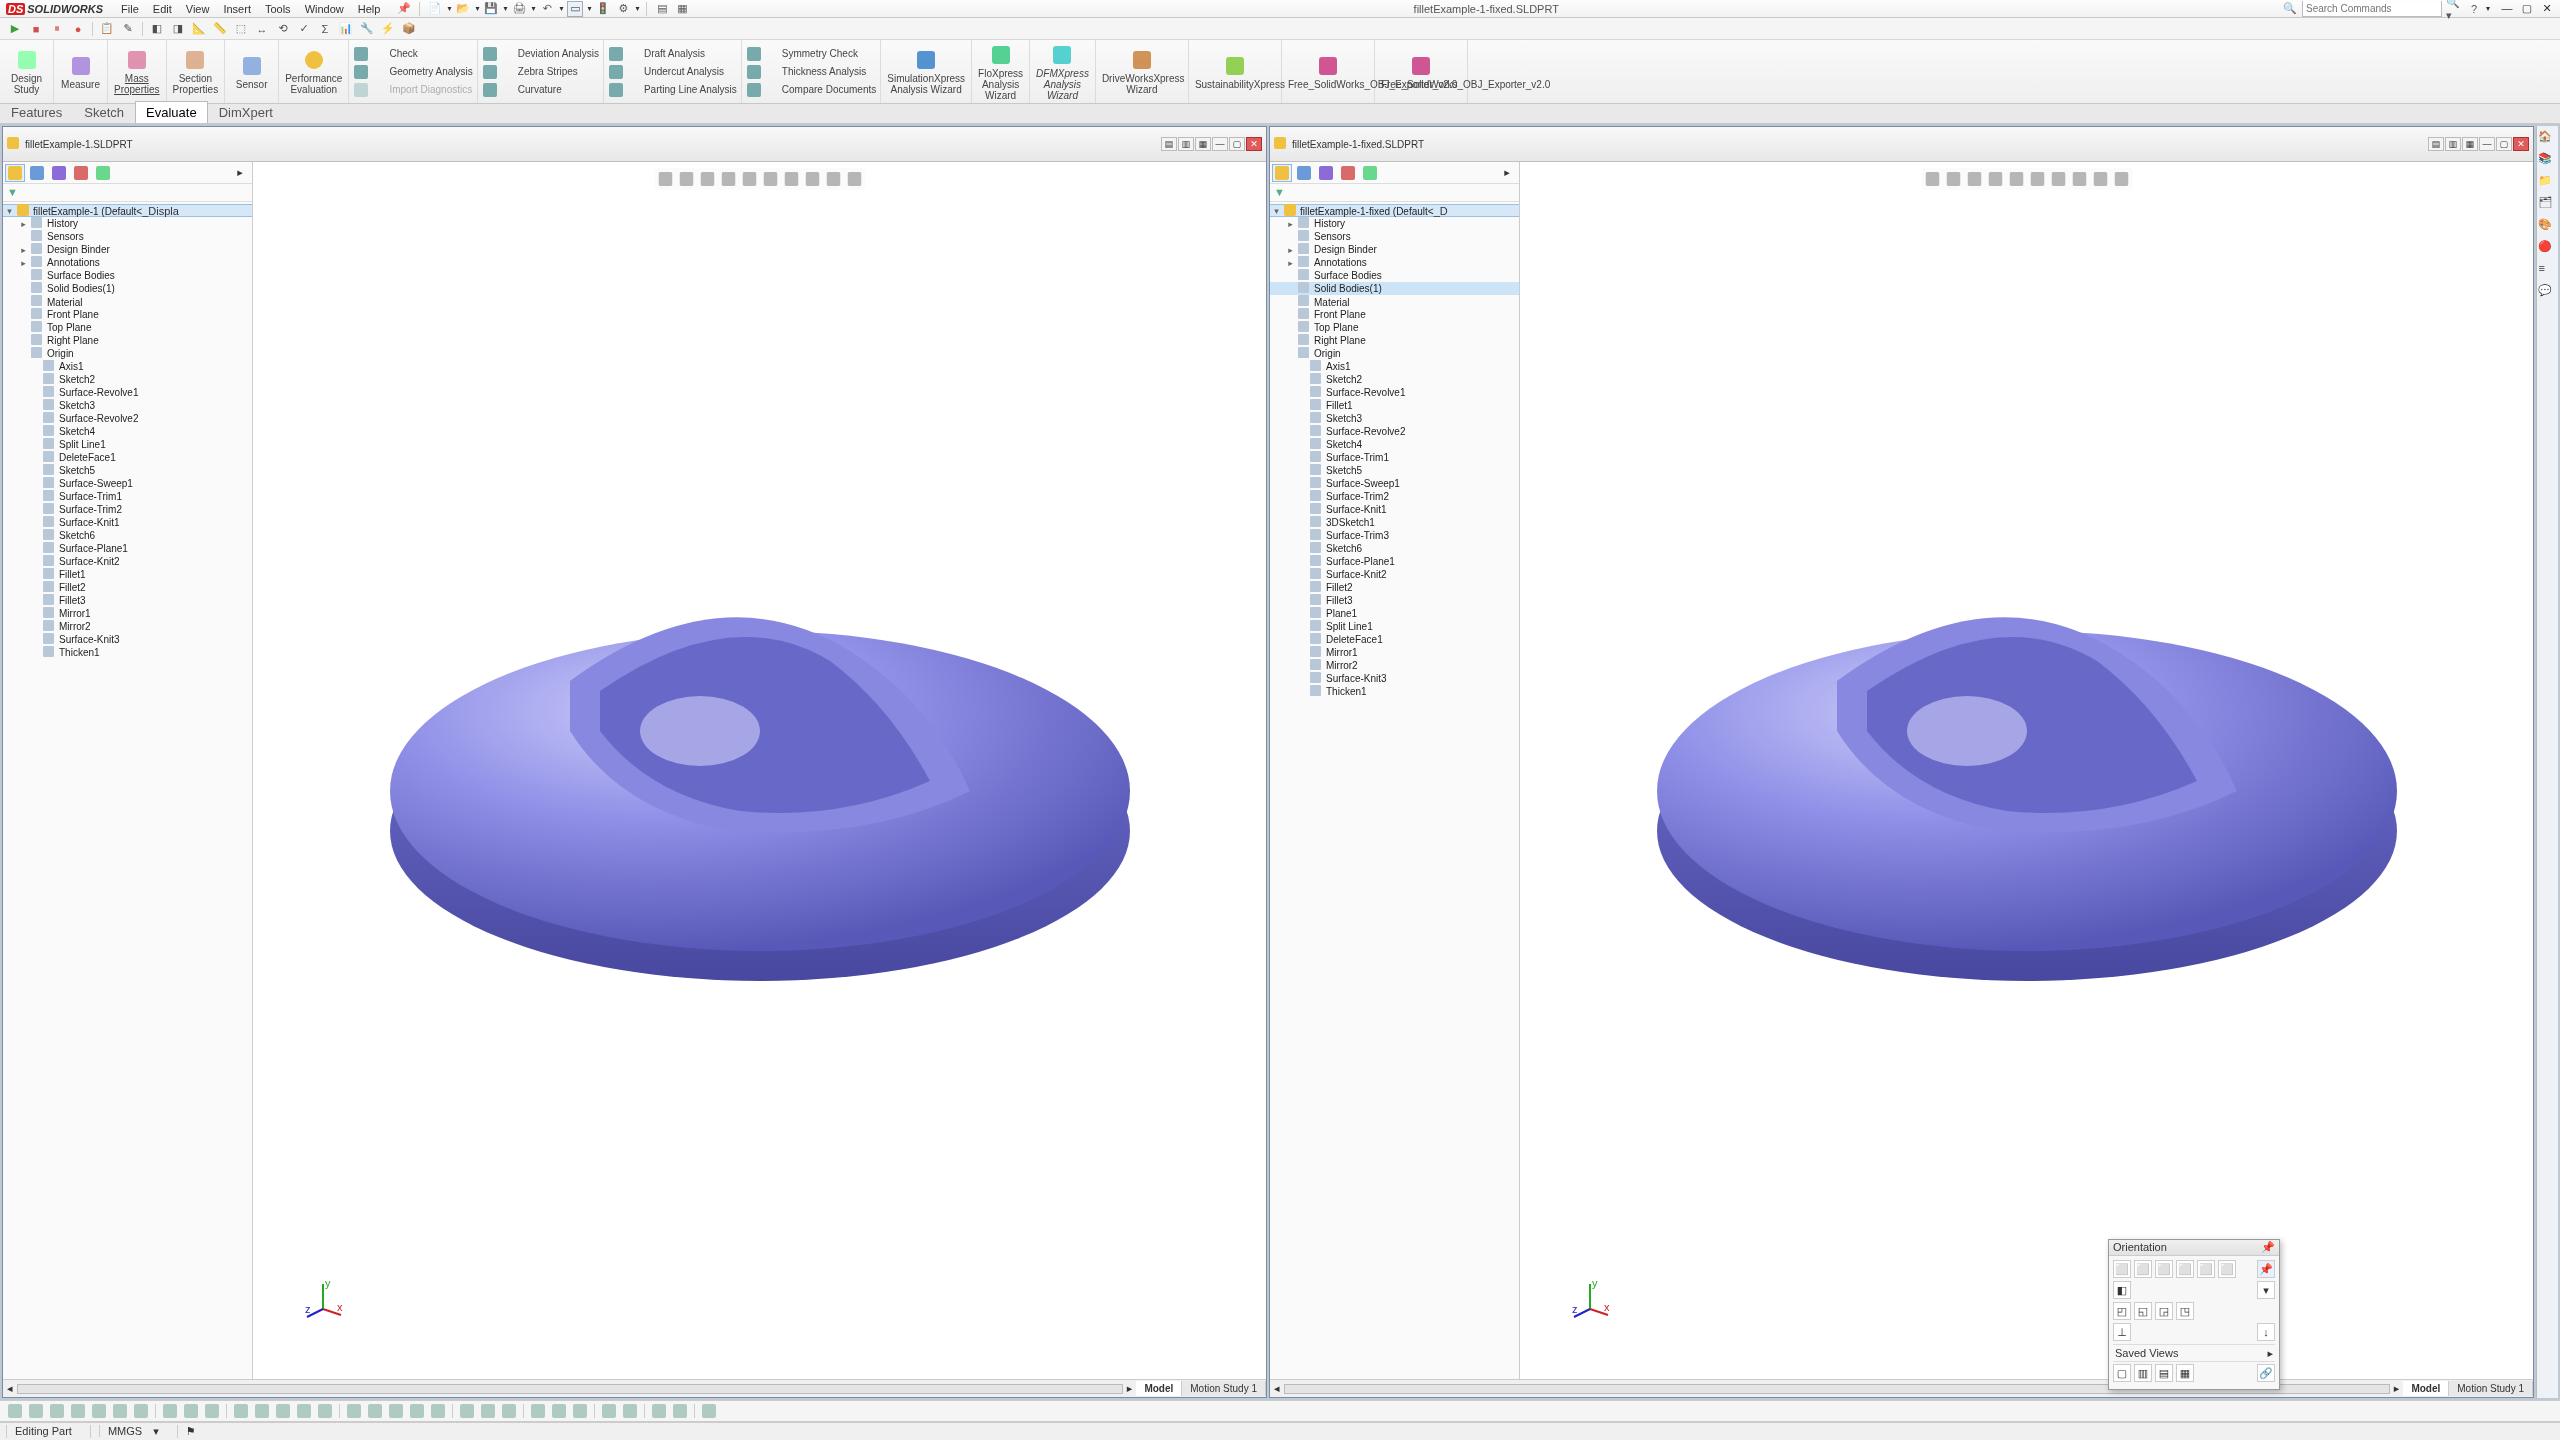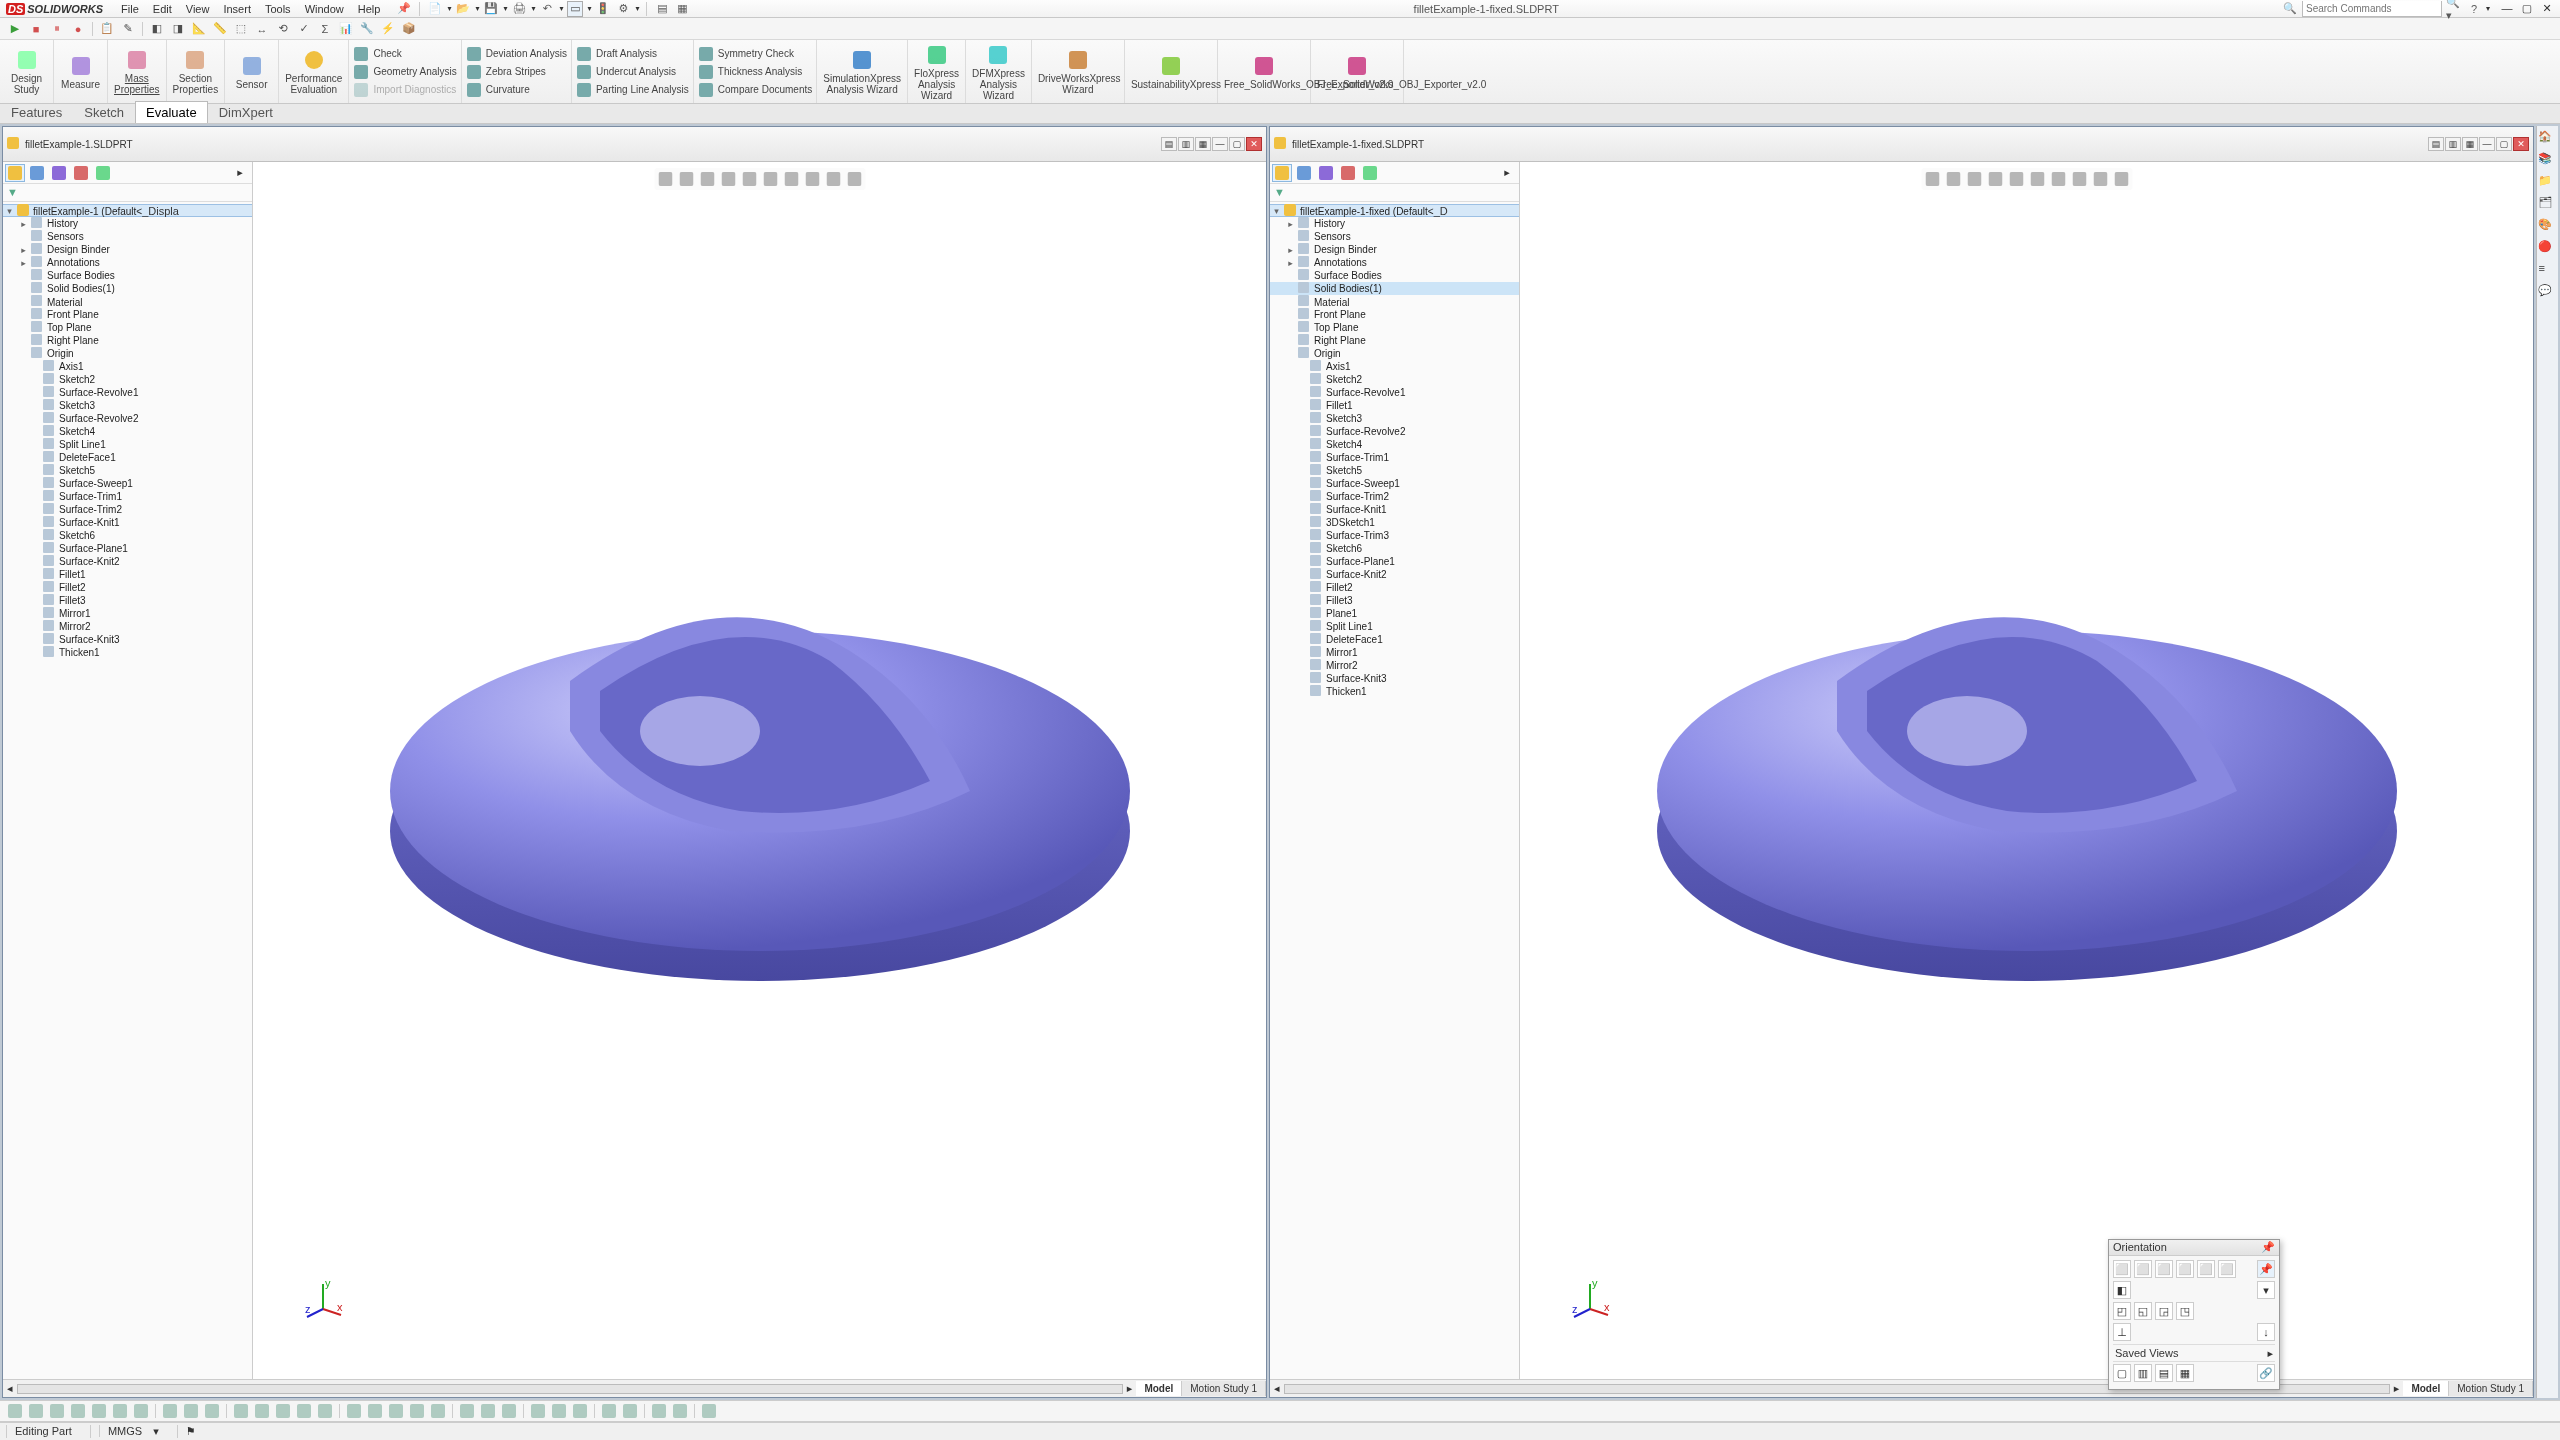--- a/index.html
+++ b/index.html
@@ -23,21 +23,21 @@
 .quickbar{height:22px;background:#f5f5f5;border-bottom:1px solid #d8d8d8;display:flex;align-items:center;padding:0 6px;gap:3px}
 .quickbar .ico{width:18px;height:18px;display:inline-flex;align-items:center;justify-content:center;opacity:.85}
 .quickbar .sep{width:1px;height:14px;background:#ccc;margin:0 2px}
 
 .ribbon{height:64px;background:linear-gradient(#fafafa,#efefef);border-bottom:1px solid #c8c8c8;display:flex;align-items:stretch}
 .ribbon .grp{display:flex;flex-direction:column;align-items:center;justify-content:center;padding:2px 6px;border-right:1px solid #dcdcdc}
 .ribbon .grp.big{min-width:54px}
 .ribbon .grp .gi{width:24px;height:24px;margin-bottom:1px;display:flex;align-items:center;justify-content:center}
 .ribbon .grp .gl{font-size:10px;text-align:center;line-height:11px;max-width:80px;color:#444}
 .ribbon .col{display:flex;flex-direction:column;justify-content:center;padding:2px 4px;border-right:1px solid #dcdcdc}
-.ribbon .col .row{display:flex;align-items:center;gap:4px;height:18px}
+.ribbon .col .row{display:flex;align-items:center;gap:20px;height:18px}
 .ribbon .col .row .ri{width:16px;height:16px;display:flex;align-items:center;justify-content:center}
 .ribbon .col .row .rl{font-size:10px;color:#444;white-space:nowrap}
 
 .cmdtabs{height:20px;background:#e9e9e9;border-bottom:1px solid #c8c8c8;display:flex;align-items:flex-end}
 .cmdtabs .tab{padding:3px 10px;font-size:13px;color:#555;border:1px solid transparent;border-bottom:none;cursor:default}
 .cmdtabs .tab.active{background:#fff;border-color:#bbb;color:#000}
 
 .main{flex:1;display:flex;background:#bfc9d4;padding:2px;gap:2px;overflow:hidden}
 .docwin{flex:1;background:#fff;border:1px solid #7a8ca3;display:flex;flex-direction:column;min-width:0}
 .dochdr{height:35px;background:linear-gradient(#f8f8f8,#e8e8e8);border-bottom:1px solid #c0c0c0;display:flex;align-items:center;padding:0 4px}
@@ -347,21 +347,21 @@
       <div class="gl" style="white-space: pre-line;">FloXpress
 Analysis
 Wizard</div>
     </div>
     <div class="grp big">
       <div class="gi">
         <svg width="22" height="22">
           <rect x="2" y="2" width="18" height="18" rx="3" fill="#4cc" opacity=".9"></rect>
         </svg>
       </div>
-      <div class="gl" style="white-space: pre-line;">DFMXpress
+      <div class="gl" style="white-space: pre-line; font-style: italic;">DFMXpress
 Analysis
 Wizard</div>
     </div>
     <div class="grp big">
       <div class="gi">
         <svg width="22" height="22">
           <rect x="2" y="2" width="18" height="18" rx="3" fill="#c84" opacity=".9"></rect>
         </svg>
       </div>
       <div class="gl" style="white-space: pre-line;">DriveWorksXpress

